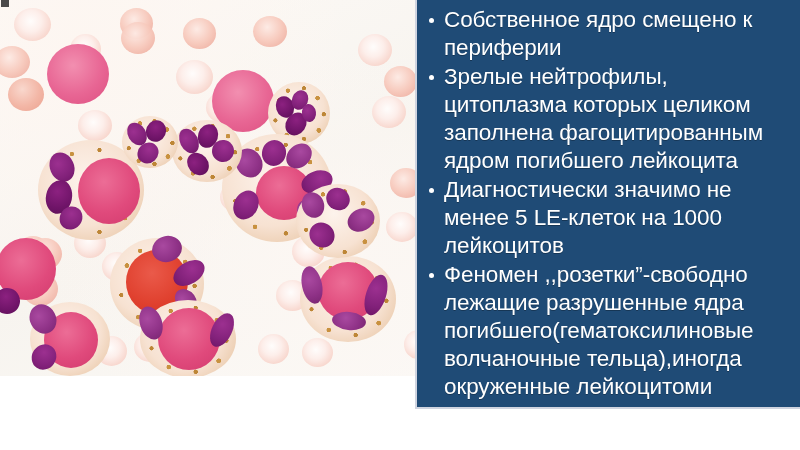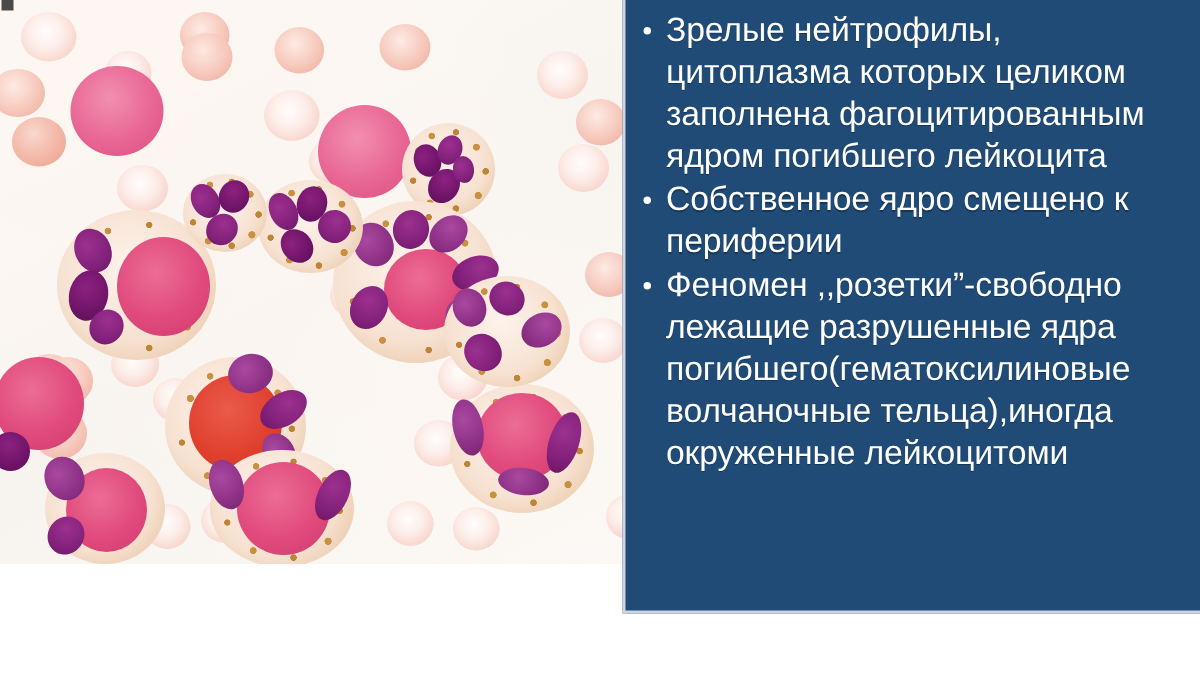--- a/index.html
+++ b/index.html
@@ -256,19 +256,20 @@
     <div class="lobe violet" style="left:302px; top:192px; width:22px; height:26px; transform:rotate(-20deg);"></div>
     <div class="lobe" style="left:326px; top:188px; width:24px; height:22px; transform:rotate(30deg);"></div>
     <div class="lobe violet" style="left:350px; top:206px; width:22px; height:28px; transform:rotate(62deg);"></div>
     <div class="lobe" style="left:310px; top:222px; width:24px; height:26px; transform:rotate(-48deg);"></div>
 
     <div id="scan-artifact"></div>
   </div>
 
   <div id="text-panel">
     <ul class="bullets">
+      <li>Собственное ядро смещено к периферии</li>
       <li>Зрелые нейтрофилы, цитоплазма которых целиком заполнена фагоцитированным ядром погибшего лейкоцита</li>
-      <li>Собственное ядро смещено к периферии</li>
+      <li>Диагностически значимо не менее 5 LE-клеток на 1000 лейкоцитов</li>
       <li>Феномен ,,розетки”-свободно лежащие разрушенные ядра погибшего(гематоксилиновые волчаночные тельца),иногда окруженные лейкоцитоми</li>
     </ul>
   </div>
 
 </div>
 
 </body></html>

